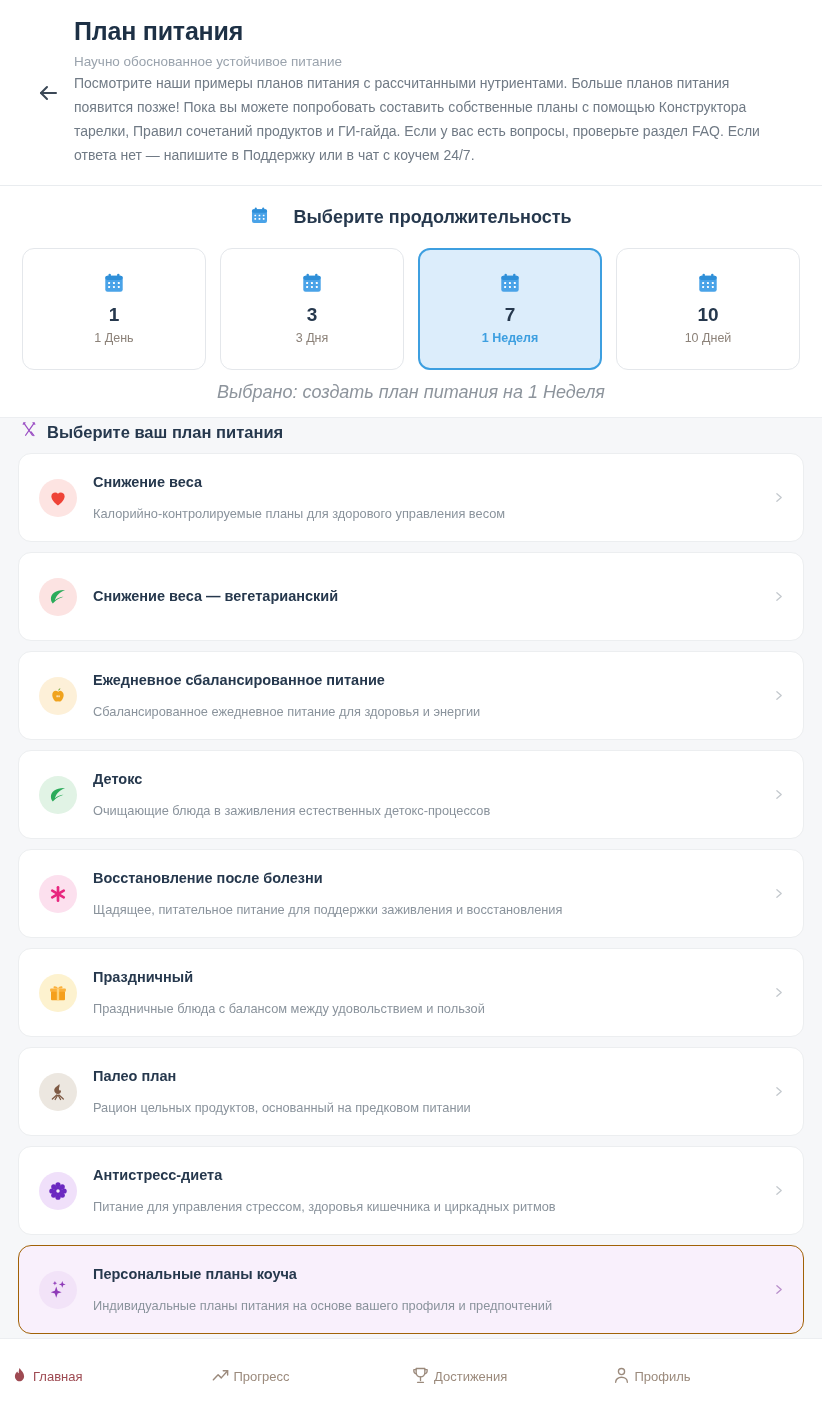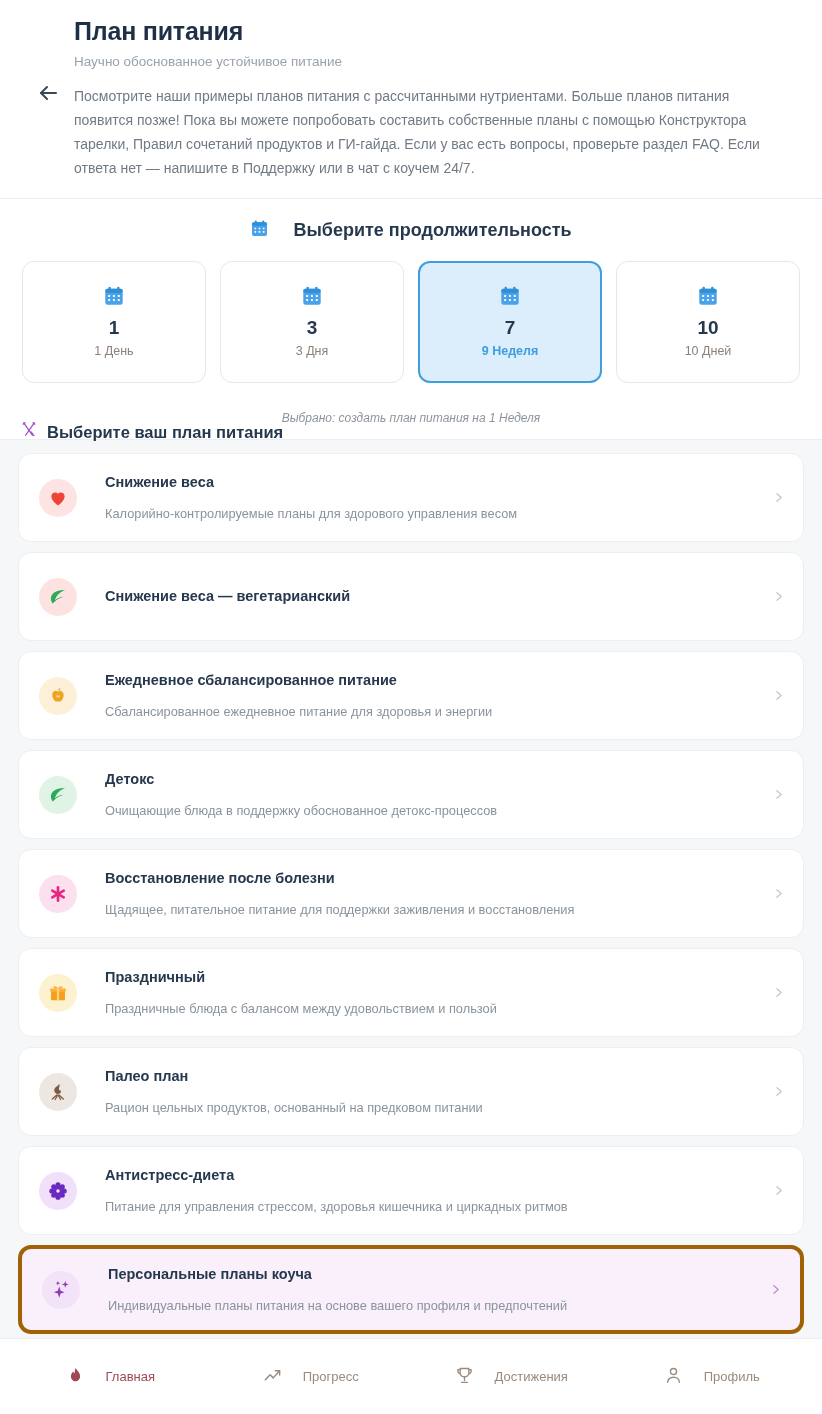--- a/index.html
+++ b/index.html
@@ -57,21 +57,20 @@
   .page-subtitle {
     font-size: 13.5px;
     color: #9aa3ad;
     margin-top: 7px;
     line-height: 1.3;
   }
   .page-desc {
     font-size: 14px;
     color: #707a85;
     line-height: 1.72;
-    margin-top: 13px;
     max-width: 690px;
   }
 
   
   .duration-section {
     background: #ffffff;
     padding: 20px 22px 14px 22px;
     flex: none;
   }
   .section-center-title {
@@ -116,24 +115,24 @@
   }
   .dur-label {
     font-size: 12.5px;
     color: #8c8279;
   }
   .dur-card.selected .dur-label { color: #3d9fe0; font-weight: 600; }
   .dur-card .dur-icon { margin-bottom: 2px; }
 
   .selected-note {
     text-align: center;
-    font-size: 12px;
+    font-size: 18px;
     font-style: italic;
     color: #8d949c;
-    margin-top: 28px;
+    margin-top: 12px;
   }
 
   
   .plans-section {
     background: #f6f7f9;
     border-top: 1px solid #eceef1;
     padding: 12px 18px 4px 18px;
     flex: 1;
     min-height: 0;
     display: flex;
@@ -155,26 +154,26 @@
     gap: 10px;
   }
   .plan-card {
     background: #ffffff;
     border: 1px solid #eceef0;
     border-radius: 13px;
     height: 89px;
     display: flex;
     align-items: center;
     padding: 0 18px 0 20px;
-    gap: 28px;
+    gap: 16px;
     cursor: pointer;
   }
   .plan-card.highlight {
     background: #f9f0fc;
-    border: 4px solid #a16207;
+    border: 1px solid #a16207;
   }
   .plan-badge {
     width: 38px; height: 38px;
     border-radius: 50%;
     flex: none;
     display: flex;
     align-items: center;
     justify-content: center;
   }
   .plan-text { flex: 1; min-width: 0; }
@@ -199,22 +198,21 @@
     height: 76px;
     flex: none;
     display: grid;
     grid-template-columns: repeat(4, 1fr);
     align-items: center;
     padding: 0 10px;
   }
   .nav-item {
     display: flex;
     align-items: center;
-    justify-content: center;
-    gap: 21px;
+    gap: 4px;
     cursor: pointer;
     color: #9b8a7c;
     font-size: 13px;
   }
   .nav-item.active { color: #9e4a52; }
   .nav-label { line-height: 1; }
 </style>
 </head>
 <body>
 
@@ -313,21 +311,21 @@
               <rect x="5.6" y="11" width="2.1" height="2.1" rx="0.4"></rect>
                 <rect x="10.9" y="11" width="2.1" height="2.1" rx="0.4"></rect>
                 <rect x="16.2" y="11" width="2.1" height="2.1" rx="0.4"></rect>
               <rect x="5.6" y="15.3" width="2.1" height="2.1" rx="0.4"></rect>
                 <rect x="10.9" y="15.3" width="2.1" height="2.1" rx="0.4"></rect>
                 <rect x="16.2" y="15.3" width="2.1" height="2.1" rx="0.4"></rect>
             </g>
           </svg>
         </span>
         <div class="dur-num">7</div>
-        <div class="dur-label">9 Неделя</div>
+        <div class="dur-label">1 Неделя</div>
       </div>
 
       <div class="dur-card">
         <span class="dur-icon">
           <svg width="22" height="22" viewBox="0 0 24 24">
             <rect x="2.5" y="4" width="19" height="17.5" rx="2.5" fill="#4aa3e8"></rect>
             <rect x="2.5" y="4" width="19" height="4.6" rx="2.2" fill="#2f8fd8"></rect>
             <rect x="6" y="1.8" width="2.6" height="4" rx="1.3" fill="#2f8fd8"></rect>
             <rect x="15.4" y="1.8" width="2.6" height="4" rx="1.3" fill="#2f8fd8"></rect>
             <g fill="#ffffff">
@@ -418,21 +416,21 @@
       </div>
 
       <div class="plan-card">
         <span class="plan-badge" style="background:#e1f3e5">
           <svg width="20" height="20" viewBox="0 0 24 24" fill="#2bab5a">
               <path d="M20.5 3.5C10 3 3.5 7.5 3.5 14.2c0 2.4 1 4.4 2.2 5.6l1.6-1.6c3.4-3.4 7.2-5.4 11.3-6.6-3.6.2-7.2 1.5-10.3 4.2 1.6-6.3 6.3-9.7 12.2-12.3z"></path>
             </svg>
         </span>
         <div class="plan-text">
           <div class="plan-name">Детокс</div>
-          <div class="plan-desc">Очищающие блюда в поддержку обоснованное детокс-процессов</div>
+          <div class="plan-desc">Очищающие блюда в заживления естественных детокс-процессов</div>
         </div>
         <span class="chev">
           <svg width="13" height="13" viewBox="0 0 24 24" fill="none" stroke="#c4c9ce" stroke-width="2.4" stroke-linecap="round" stroke-linejoin="round">
               <polyline points="9,5 17,12 9,19"></polyline>
             </svg>
         </span>
       </div>
 
       <div class="plan-card">
         <span class="plan-badge" style="background:#fce0ee">

